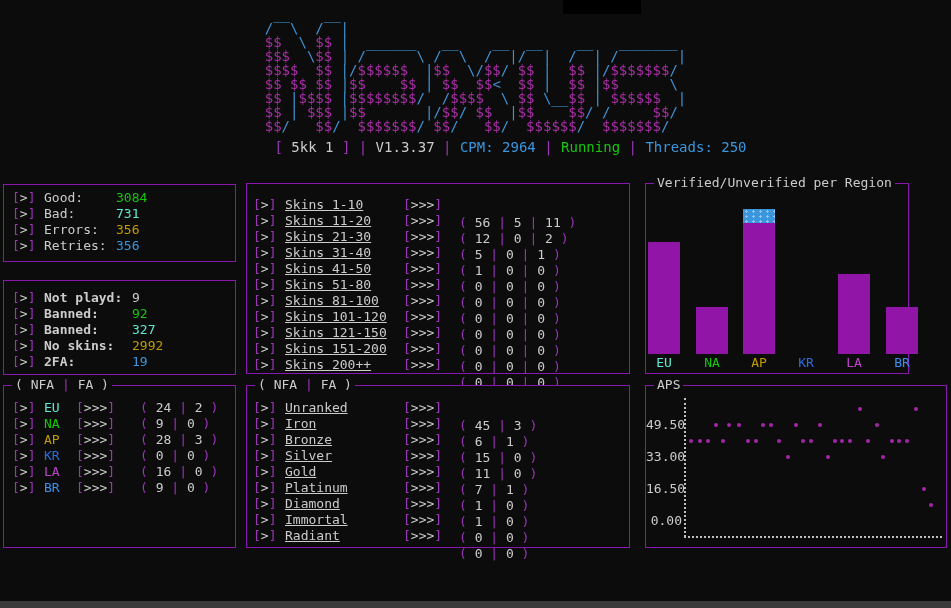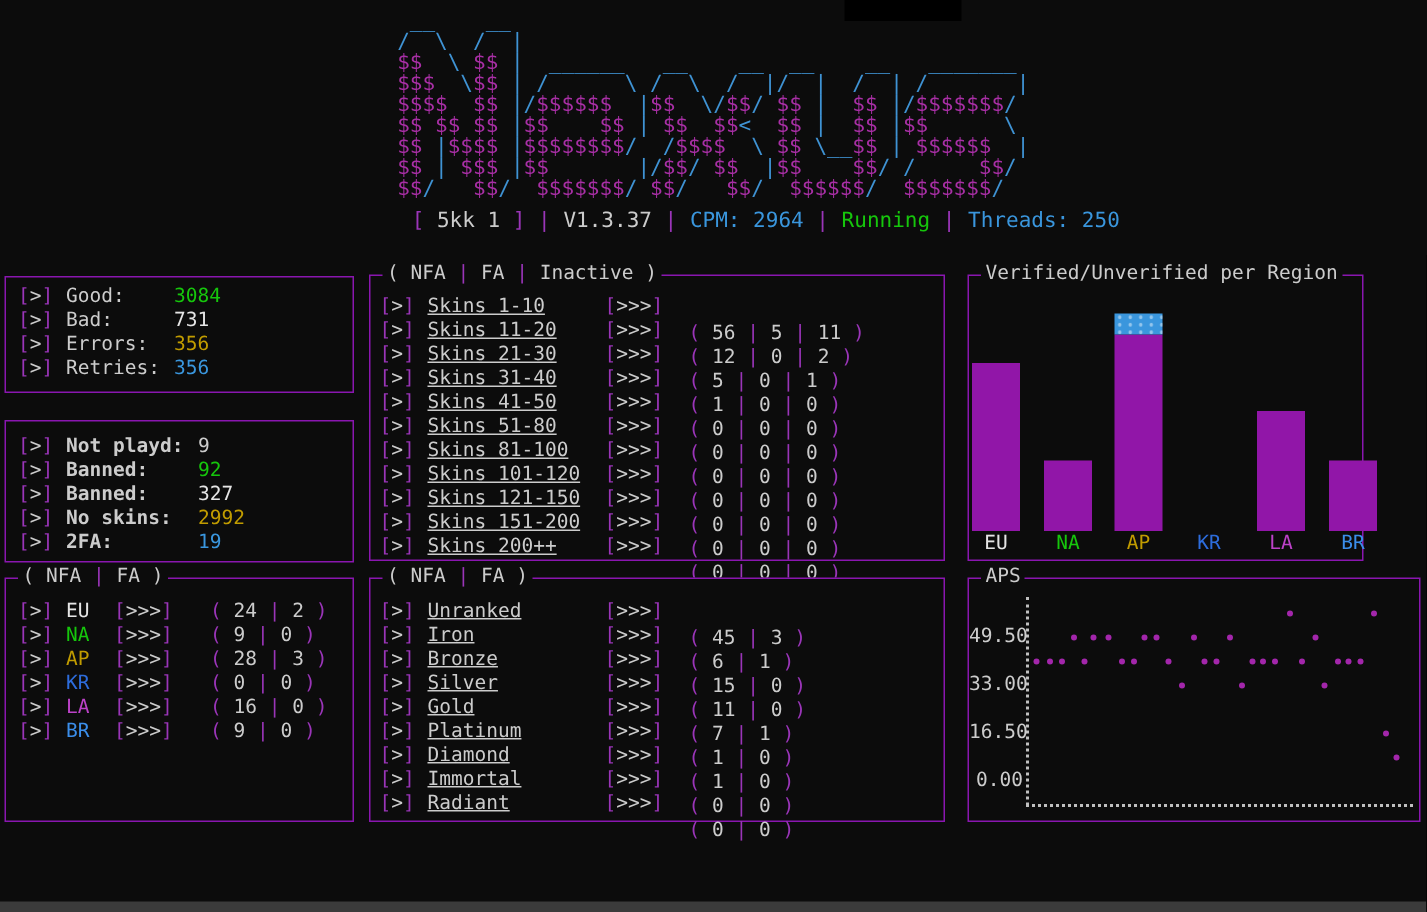--- a/index.html
+++ b/index.html
@@ -3,21 +3,21 @@
 <meta charset="utf-8">
 <style>
   html,body{margin:0;padding:0;background:#000;}
   .screen{
     position:relative; width:951px; height:608px; background:#0c0c0c;
     font-family:"DejaVu Sans Mono", monospace; font-size:13px; line-height:16px;
     color:#cccccc; overflow:hidden;
   }
   .c-w{color:#cccccc}
   .c-mag{color:#9a35b8}
-  .c-red{color:#e5e5e5}
+  .c-red{color:#5eead4}
   .c-grn{color:#16c60c}
   .c-yel{color:#c19c00}
   .c-cyn{color:#3a96dd}
   .c-blu{color:#2d6cdb}
   .c-lam{color:#bc42c8}
   .c-brb{color:#3b8eea}
   .c-lm{color:#a82fa5}
   .c-lc{color:#3f93d4}
   span.seg{white-space:pre}
 
@@ -116,21 +116,20 @@
         <div class="row"><span class="marker"><span class="seg c-mag">[</span><span class="seg c-w">&gt;</span><span class="seg c-mag">]</span></span><span class="regc c-red">EU</span><span class="arrows"><span class="seg c-mag">[</span><span class="seg c-w">&gt;&gt;&gt;</span><span class="seg c-mag">]</span></span><span class="vals2r"><span class="seg c-mag">( </span><span class="seg c-w">24</span><span class="seg c-mag"> | </span><span class="seg c-w">2</span><span class="seg c-mag"> )</span></span></div>
         <div class="row"><span class="marker"><span class="seg c-mag">[</span><span class="seg c-w">&gt;</span><span class="seg c-mag">]</span></span><span class="regc c-grn">NA</span><span class="arrows"><span class="seg c-mag">[</span><span class="seg c-w">&gt;&gt;&gt;</span><span class="seg c-mag">]</span></span><span class="vals2r"><span class="seg c-mag">( </span><span class="seg c-w">9</span><span class="seg c-mag"> | </span><span class="seg c-w">0</span><span class="seg c-mag"> )</span></span></div>
         <div class="row"><span class="marker"><span class="seg c-mag">[</span><span class="seg c-w">&gt;</span><span class="seg c-mag">]</span></span><span class="regc c-yel">AP</span><span class="arrows"><span class="seg c-mag">[</span><span class="seg c-w">&gt;&gt;&gt;</span><span class="seg c-mag">]</span></span><span class="vals2r"><span class="seg c-mag">( </span><span class="seg c-w">28</span><span class="seg c-mag"> | </span><span class="seg c-w">3</span><span class="seg c-mag"> )</span></span></div>
         <div class="row"><span class="marker"><span class="seg c-mag">[</span><span class="seg c-w">&gt;</span><span class="seg c-mag">]</span></span><span class="regc c-blu">KR</span><span class="arrows"><span class="seg c-mag">[</span><span class="seg c-w">&gt;&gt;&gt;</span><span class="seg c-mag">]</span></span><span class="vals2r"><span class="seg c-mag">( </span><span class="seg c-w">0</span><span class="seg c-mag"> | </span><span class="seg c-w">0</span><span class="seg c-mag"> )</span></span></div>
         <div class="row"><span class="marker"><span class="seg c-mag">[</span><span class="seg c-w">&gt;</span><span class="seg c-mag">]</span></span><span class="regc c-lam">LA</span><span class="arrows"><span class="seg c-mag">[</span><span class="seg c-w">&gt;&gt;&gt;</span><span class="seg c-mag">]</span></span><span class="vals2r"><span class="seg c-mag">( </span><span class="seg c-w">16</span><span class="seg c-mag"> | </span><span class="seg c-w">0</span><span class="seg c-mag"> )</span></span></div>
         <div class="row"><span class="marker"><span class="seg c-mag">[</span><span class="seg c-w">&gt;</span><span class="seg c-mag">]</span></span><span class="regc c-brb">BR</span><span class="arrows"><span class="seg c-mag">[</span><span class="seg c-w">&gt;&gt;&gt;</span><span class="seg c-mag">]</span></span><span class="vals2r"><span class="seg c-mag">( </span><span class="seg c-w">9</span><span class="seg c-mag"> | </span><span class="seg c-w">0</span><span class="seg c-mag"> )</span></span></div>
       </div>
   </div>
 
   <div id="p4" class="panel">
-    <div class="panel-title"><span class="seg c-w">( NFA </span><span class="seg c-mag">| </span><span class="seg c-w">FA </span><span class="seg c-mag">| </span><span class="seg c-w">Inactive )</span></div>
     <div class="rows" id="p4rows">
         <div class="row"><span class="marker"><span class="seg c-mag">[</span><span class="seg c-w">&gt;</span><span class="seg c-mag">]</span></span><span class="labL c-w">Skins 1-10</span><span class="arrows"><span class="seg c-mag">[</span><span class="seg c-w">&gt;&gt;&gt;</span><span class="seg c-mag">]</span></span><span class="vals3"><span class="seg c-mag">( </span><span class="seg c-w">56</span><span class="seg c-mag"> | </span><span class="seg c-w">5</span><span class="seg c-mag"> | </span><span class="seg c-w">11</span><span class="seg c-mag"> )</span></span></div>
         <div class="row"><span class="marker"><span class="seg c-mag">[</span><span class="seg c-w">&gt;</span><span class="seg c-mag">]</span></span><span class="labL c-w">Skins 11-20</span><span class="arrows"><span class="seg c-mag">[</span><span class="seg c-w">&gt;&gt;&gt;</span><span class="seg c-mag">]</span></span><span class="vals3"><span class="seg c-mag">( </span><span class="seg c-w">12</span><span class="seg c-mag"> | </span><span class="seg c-w">0</span><span class="seg c-mag"> | </span><span class="seg c-w">2</span><span class="seg c-mag"> )</span></span></div>
         <div class="row"><span class="marker"><span class="seg c-mag">[</span><span class="seg c-w">&gt;</span><span class="seg c-mag">]</span></span><span class="labL c-w">Skins 21-30</span><span class="arrows"><span class="seg c-mag">[</span><span class="seg c-w">&gt;&gt;&gt;</span><span class="seg c-mag">]</span></span><span class="vals3"><span class="seg c-mag">( </span><span class="seg c-w">5</span><span class="seg c-mag"> | </span><span class="seg c-w">0</span><span class="seg c-mag"> | </span><span class="seg c-w">1</span><span class="seg c-mag"> )</span></span></div>
         <div class="row"><span class="marker"><span class="seg c-mag">[</span><span class="seg c-w">&gt;</span><span class="seg c-mag">]</span></span><span class="labL c-w">Skins 31-40</span><span class="arrows"><span class="seg c-mag">[</span><span class="seg c-w">&gt;&gt;&gt;</span><span class="seg c-mag">]</span></span><span class="vals3"><span class="seg c-mag">( </span><span class="seg c-w">1</span><span class="seg c-mag"> | </span><span class="seg c-w">0</span><span class="seg c-mag"> | </span><span class="seg c-w">0</span><span class="seg c-mag"> )</span></span></div>
         <div class="row"><span class="marker"><span class="seg c-mag">[</span><span class="seg c-w">&gt;</span><span class="seg c-mag">]</span></span><span class="labL c-w">Skins 41-50</span><span class="arrows"><span class="seg c-mag">[</span><span class="seg c-w">&gt;&gt;&gt;</span><span class="seg c-mag">]</span></span><span class="vals3"><span class="seg c-mag">( </span><span class="seg c-w">0</span><span class="seg c-mag"> | </span><span class="seg c-w">0</span><span class="seg c-mag"> | </span><span class="seg c-w">0</span><span class="seg c-mag"> )</span></span></div>
         <div class="row"><span class="marker"><span class="seg c-mag">[</span><span class="seg c-w">&gt;</span><span class="seg c-mag">]</span></span><span class="labL c-w">Skins 51-80</span><span class="arrows"><span class="seg c-mag">[</span><span class="seg c-w">&gt;&gt;&gt;</span><span class="seg c-mag">]</span></span><span class="vals3"><span class="seg c-mag">( </span><span class="seg c-w">0</span><span class="seg c-mag"> | </span><span class="seg c-w">0</span><span class="seg c-mag"> | </span><span class="seg c-w">0</span><span class="seg c-mag"> )</span></span></div>
         <div class="row"><span class="marker"><span class="seg c-mag">[</span><span class="seg c-w">&gt;</span><span class="seg c-mag">]</span></span><span class="labL c-w">Skins 81-100</span><span class="arrows"><span class="seg c-mag">[</span><span class="seg c-w">&gt;&gt;&gt;</span><span class="seg c-mag">]</span></span><span class="vals3"><span class="seg c-mag">( </span><span class="seg c-w">0</span><span class="seg c-mag"> | </span><span class="seg c-w">0</span><span class="seg c-mag"> | </span><span class="seg c-w">0</span><span class="seg c-mag"> )</span></span></div>
         <div class="row"><span class="marker"><span class="seg c-mag">[</span><span class="seg c-w">&gt;</span><span class="seg c-mag">]</span></span><span class="labL c-w">Skins 101-120</span><span class="arrows"><span class="seg c-mag">[</span><span class="seg c-w">&gt;&gt;&gt;</span><span class="seg c-mag">]</span></span><span class="vals3"><span class="seg c-mag">( </span><span class="seg c-w">0</span><span class="seg c-mag"> | </span><span class="seg c-w">0</span><span class="seg c-mag"> | </span><span class="seg c-w">0</span><span class="seg c-mag"> )</span></span></div>
         <div class="row"><span class="marker"><span class="seg c-mag">[</span><span class="seg c-w">&gt;</span><span class="seg c-mag">]</span></span><span class="labL c-w">Skins 121-150</span><span class="arrows"><span class="seg c-mag">[</span><span class="seg c-w">&gt;&gt;&gt;</span><span class="seg c-mag">]</span></span><span class="vals3"><span class="seg c-mag">( </span><span class="seg c-w">0</span><span class="seg c-mag"> | </span><span class="seg c-w">0</span><span class="seg c-mag"> | </span><span class="seg c-w">0</span><span class="seg c-mag"> )</span></span></div>

